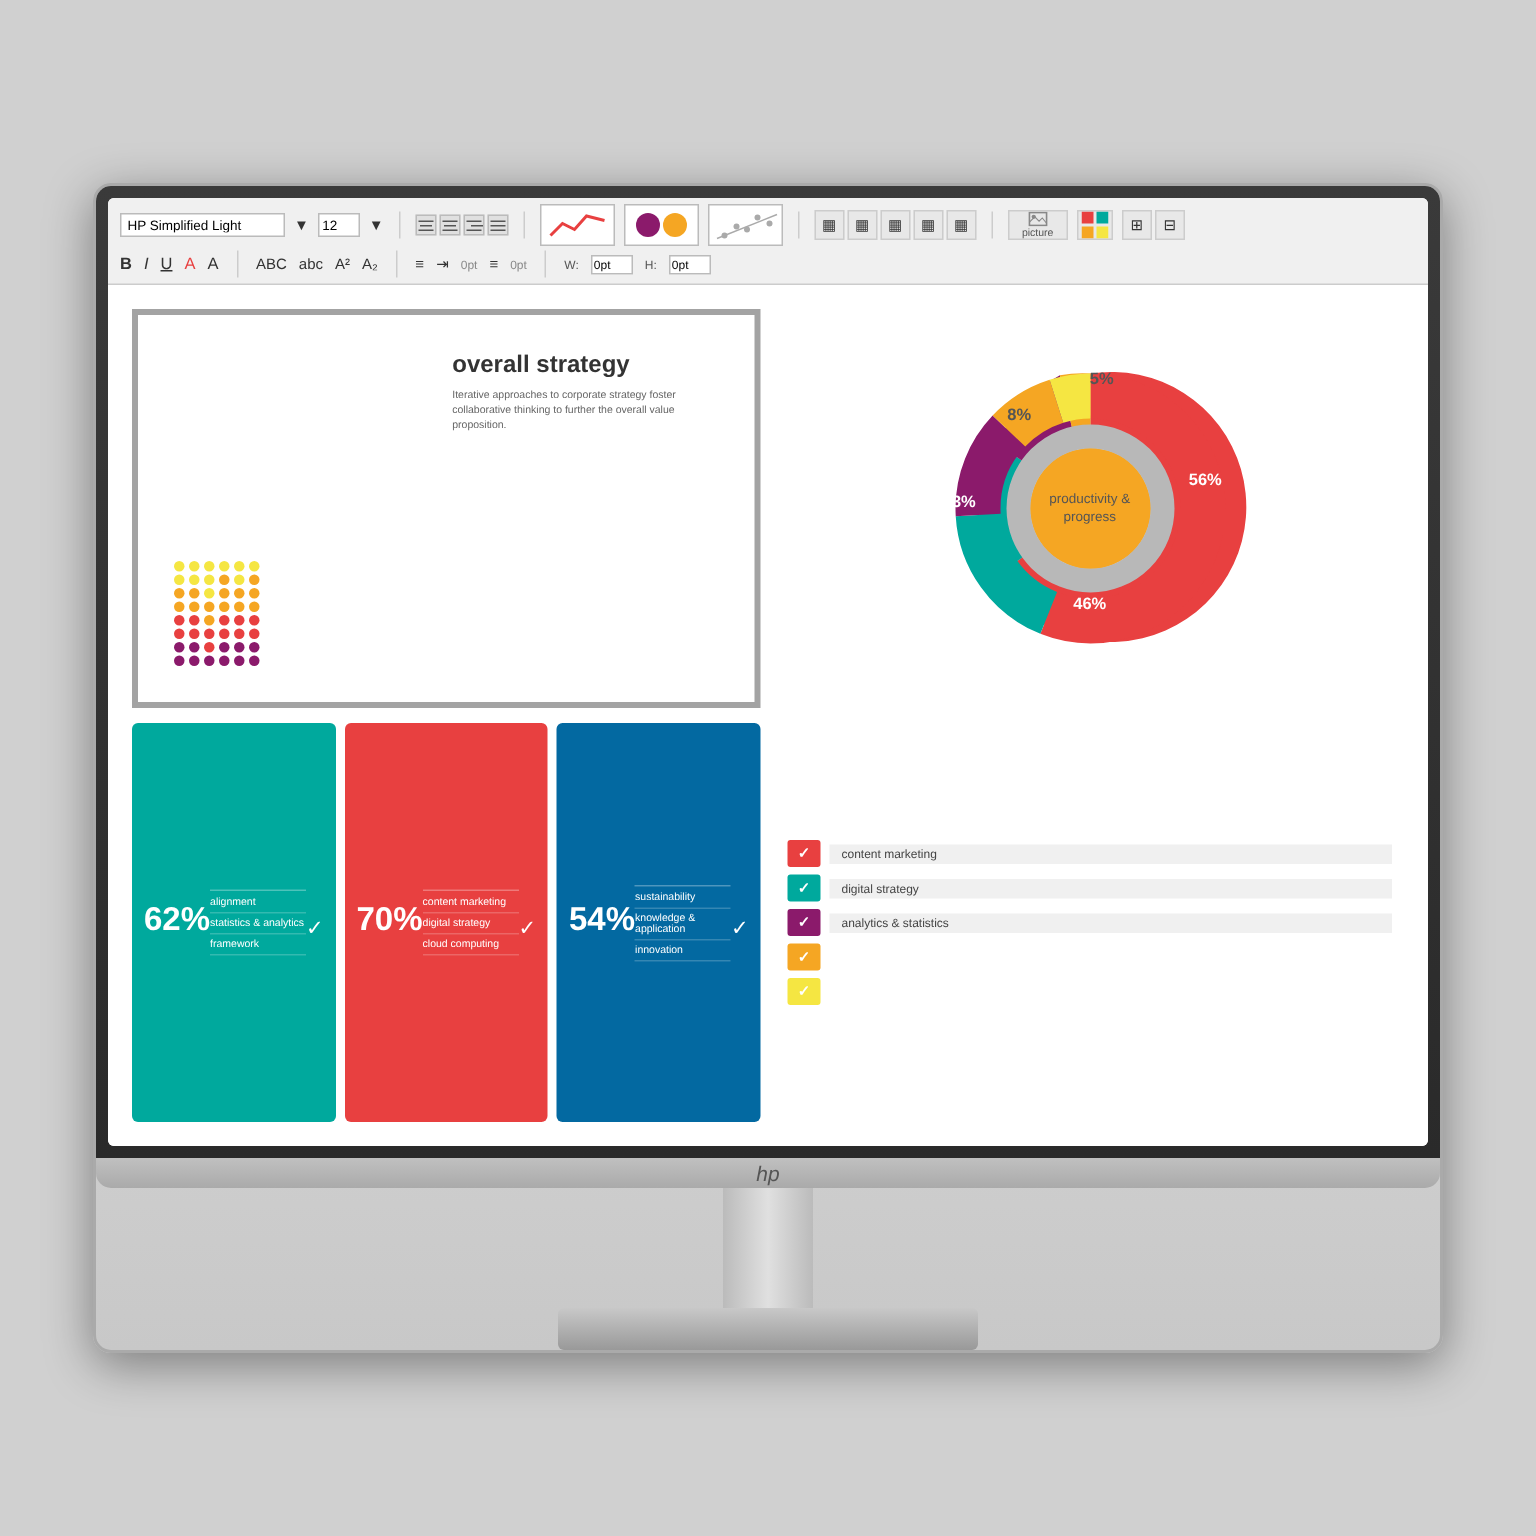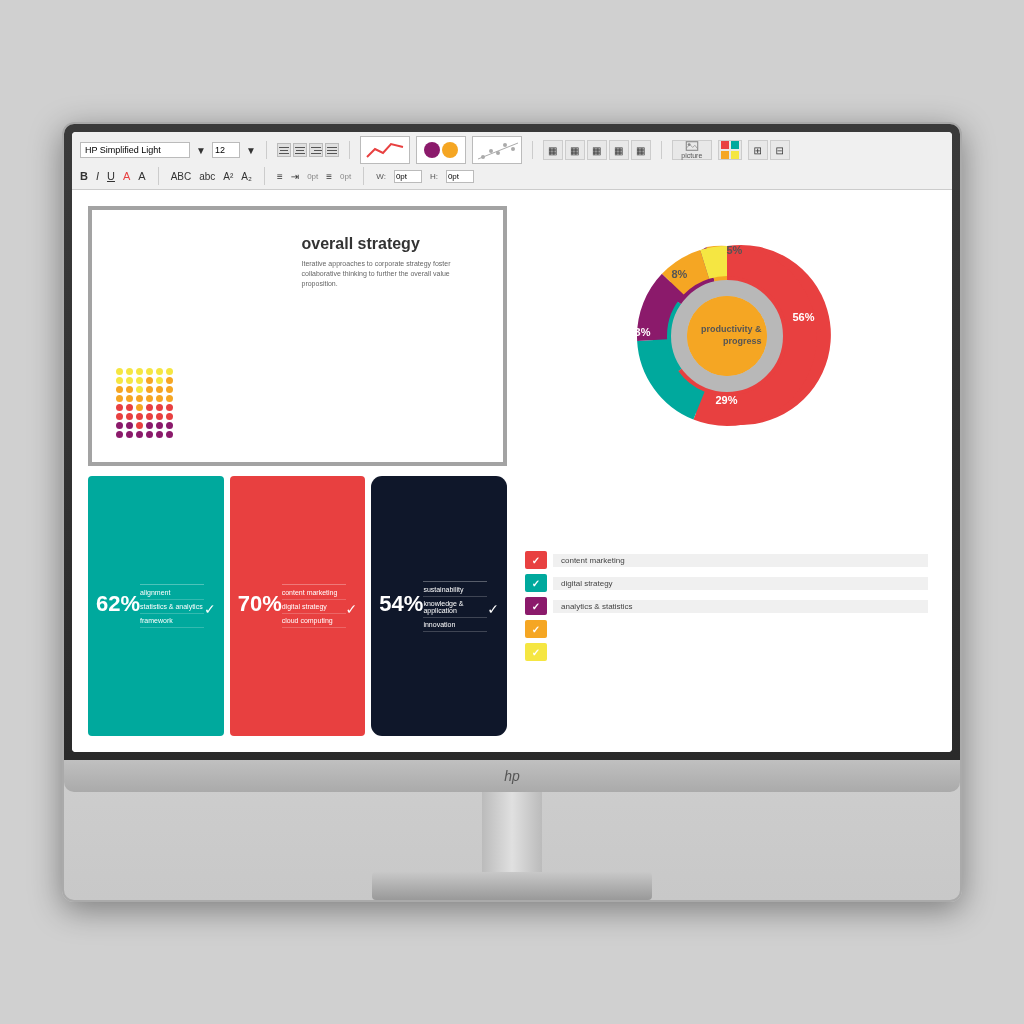--- a/index.html
+++ b/index.html
@@ -198,21 +198,21 @@
     }
     .metric-card {
       flex: 1;
       border-radius: 4px;
       padding: 8px;
       display: flex;
       align-items: center;
     }
     .metric-card.teal { background: #00a99d; }
     .metric-card.red { background: #e84040; }
-    .metric-card.purple { background: #0f172a; border-radius: 11px; }
+    .metric-card.purple { background: #0369a1; }
 
     .metric-pct {
       font-size: 22px;
       font-weight: bold;
       color: #fff;
       margin-bottom: 4px;
     }
     .metric-items {
       width: 100%;
       border-top: 1px solid rgba(255,255,255,0.3);
@@ -243,23 +243,23 @@
     .donut-container {
       position: relative;
       width: 220px;
       height: 220px;
     }
     .donut-center-text {
       position: absolute;
       top: 50%;
       left: 50%;
       transform: translate(-50%, -50%);
-      text-align: right;
+      text-align: center;
       font-size: 9px;
-      font-weight: bold;
+      font-weight: normal;
       color: #555;
       line-height: 1.3;
       width: 70px;
     }
 
     
     .bottom-right {
       display: flex;
       flex-direction: column;
       justify-content: center;
@@ -298,21 +298,21 @@
       background: #f0f0f0;
       padding: 2px 8px;
       font-size: 8px;
       color: #444;
       flex: 1;
     }
 
     
     .monitor-bottom-bar {
       width: 100%;
-      height: 32px;
+      height: 20px;
       background: linear-gradient(180deg, #c0c0c0 0%, #aaa 100%);
       border-radius: 0 0 10px 10px;
       display: flex;
       align-items: center;
       justify-content: center;
     }
     .hp-logo {
       font-size: 14px;
       color: #555;
       font-style: italic;
@@ -590,21 +590,21 @@
                 <circle cx="110" cy="110" r="48" fill="none" stroke="#b8b8b8" stroke-width="16"></circle>
               </g>
 
               <circle cx="110" cy="110" r="40" fill="#f5a623"></circle>
             </svg>
 
             <div class="donut-center-text">productivity &amp; progress</div>
 
             
             <div style="position:absolute; top:85px; right:22px; font-size:11px; font-weight:bold; color:#fff;">56%</div>
-            <div style="position:absolute; bottom:40px; left:50%; font-size:11px; font-weight:bold; color:#fff; transform:translateX(-50%);">29%</div>
+            <div style="position:absolute; bottom:40px; left:50%; font-size:11px; font-weight:bold; color:#fff; transform:translateX(-50%);">46%</div>
             <div style="position:absolute; top:100px; left:12px; font-size:11px; font-weight:bold; color:#fff;">13%</div>
             <div style="position:absolute; top:42px; left:55px; font-size:11px; font-weight:bold; color:#555;">8%</div>
             <div style="position:absolute; top:18px; left:110px; font-size:11px; font-weight:bold; color:#555;">5%</div>
           </div>
         </div>
 
         <div class="bottom-left">
 
           <div class="metric-card teal">
             <div class="metric-pct">62%</div>

